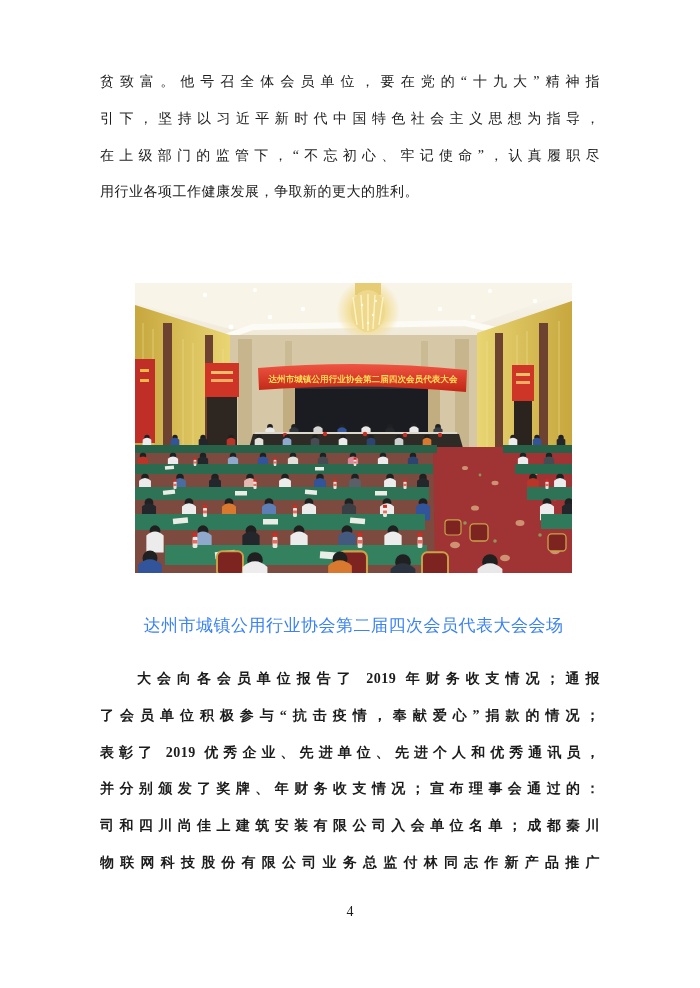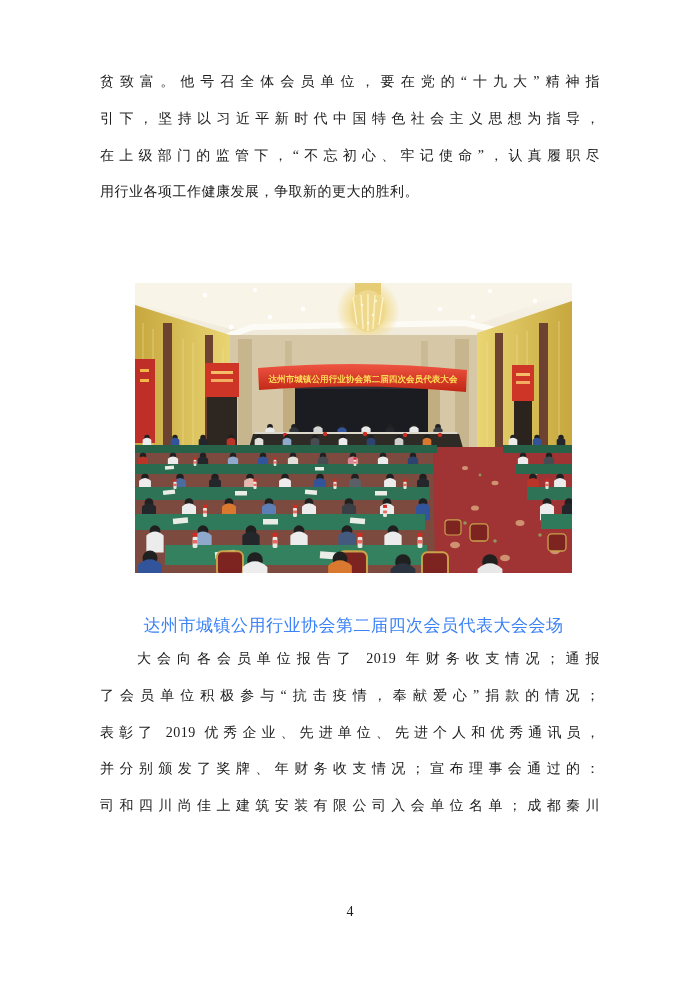--- a/index.html
+++ b/index.html
@@ -3,21 +3,21 @@
 <meta charset="utf-8">
 <style>
   html,body { margin:0; padding:0; background:#ffffff; }
   .page {
     position:relative; width:700px; height:988px; background:#ffffff;
     font-family:"Liberation Serif","DejaVu Serif",serif; color:#1c1c1c;
     overflow:hidden;
   }
   .para { position:absolute; left:100px; width:500px; }
   .p1 { top:64px; }
-  .p2 { top:641px; }
+  .p2 { top:661px;font-weight:bold; }
   .tline {
     font-size:14px; line-height:36.8px; height:36.8px;
     letter-spacing:0.5px; white-space:normal; overflow:hidden;
   }
   .j { text-align:justify; text-align-last:justify; }
   .last { text-align:center; text-align-last:left; }
   .indent { padding-left:37px; }
   .figure { position:absolute; left:135px; top:283px; width:437px; }
   .photo { width:437px; height:332px; overflow:hidden; }
   .photo svg { display:block; }
@@ -342,17 +342,18 @@
     </div>
     <div class="caption">达州市城镇公用行业协会第二届四次会员代表大会会场</div>
   </div>
 
   <div class="para p2">
     <div class="tline j indent">大会向各会员单位报告了 2019 年财务收支情况；通报</div>
     <div class="tline j">了会员单位积极参与“抗击疫情，奉献爱心”捐款的情况；</div>
     <div class="tline j">表彰了 2019 优秀企业、先进单位、先进个人和优秀通讯员，</div>
     <div class="tline j">并分别颁发了奖牌、年财务收支情况；宣布理事会通过的：</div>
     <div class="tline j">司和四川尚佳上建筑安装有限公司入会单位名单；成都秦川</div>
+    <div class="tline j">物联网科技股份有限公司业务总监付林同志作新产品推广</div>
   </div>
 
   <div class="pageno">4</div>
 
 </div>
 
 </body></html>

